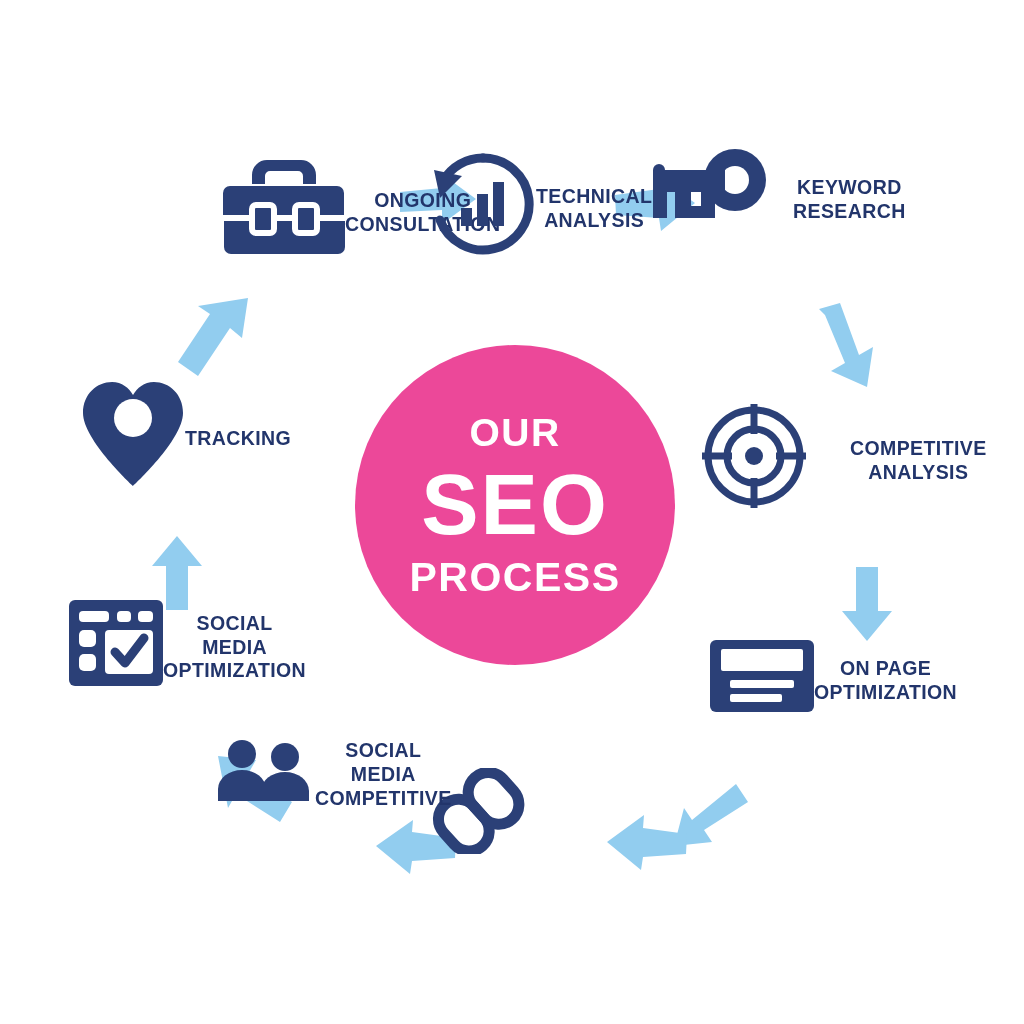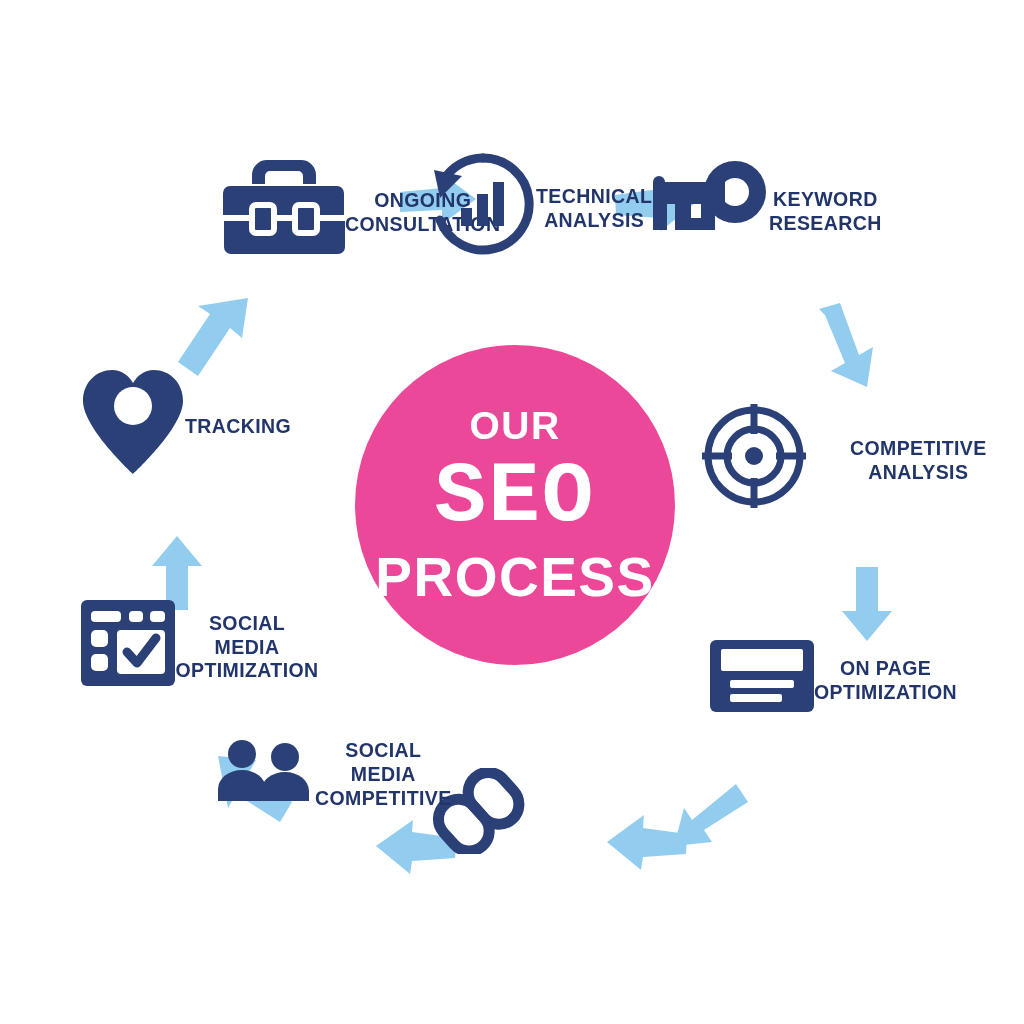--- a/index.html
+++ b/index.html
@@ -43,25 +43,24 @@
     line-height: 1;
     margin-bottom: 9px;
   }
   .hub-line2 {
     color: #ffffff;
     font-size: 86px;
     font-weight: bold;
     letter-spacing: 2px;
     line-height: 1;
     margin-bottom: 10px;
-    font-family: Liberation Mono, monospace;
   }
   .hub-line3 {
     color: #ffffff;
-    font-size: 55px;
+    font-size: 41px;
     font-weight: bold;
     letter-spacing: 1.5px;
     line-height: 1;
   }
   
   .node {
     position: absolute;
     display: flex;
     flex-direction: row;
     align-items: center;
@@ -181,21 +180,21 @@
         <path d="M4 18 L32 24 L10 46 Z" fill="#2b4077"></path>
         <rect x="31" y="56" width="11" height="18" fill="#2b4077"></rect>
         <rect x="47" y="42" width="11" height="32" fill="#2b4077"></rect>
         <rect x="63" y="30" width="11" height="44" fill="#2b4077"></rect>
       </svg>
     </div>
     <div class="node-label">TECHNICAL
 ANALYSIS</div>
   </div>
 
-  <div class="node" style="left:757px; top:160px;">
+  <div class="node" style="left:757px; top:148px;gap:24px;">
     <div class="node-icon">
       <svg width="122" height="94" viewBox="0 0 122 94">
         <circle cx="88" cy="32" r="31" fill="#2b4077"></circle>
         <circle cx="88" cy="32" r="14" fill="#ffffff"></circle>
         <path d="M6 22 h72 v22 h-72 z" fill="#2b4077"></path>
         <path d="M6 22 a6 6 0 0 1 6 -6 h0 a6 6 0 0 1 6 6 z" fill="#2b4077"></path>
         <path d="M6 44 h14 v26 h-14 z" fill="#2b4077"></path>
         <path d="M28 44 h16 v14 h10 v-14 h14 v26 h-40 z" fill="#2b4077"></path>
       </svg>
     </div>
@@ -250,38 +249,38 @@
         <path d="M3 62 v-12 a24 19 0 0 1 48 0 v12 z" fill="#2b4077"></path>
         <circle cx="70" cy="18" r="14" fill="#2b4077"></circle>
         <path d="M46 62 v-10 a24 19 0 0 1 48 0 v10 z" fill="#2b4077"></path>
       </svg>
     </div>
     <div class="node-label">SOCIAL
 MEDIA
 COMPETITIVE</div>
   </div>
 
-  <div class="node" style="left:200px; top:600px;justify-content:center;">
+  <div class="node" style="left:179px; top:600px;">
     <div class="node-icon">
       <svg width="94" height="86" viewBox="0 0 94 86">
         <rect x="0" y="0" width="94" height="86" rx="6" fill="#2b4077"></rect>
         <rect x="10" y="11" width="30" height="11" rx="4" fill="#ffffff"></rect>
         <rect x="48" y="11" width="14" height="11" rx="4" fill="#ffffff"></rect>
         <rect x="69" y="11" width="15" height="11" rx="4" fill="#ffffff"></rect>
         <rect x="10" y="30" width="17" height="17" rx="5" fill="#ffffff"></rect>
         <rect x="10" y="54" width="17" height="17" rx="5" fill="#ffffff"></rect>
         <rect x="36" y="30" width="48" height="44" rx="4" fill="#ffffff"></rect>
         <path d="M46 52 L56 63 L75 38" fill="none" stroke="#2b4077" stroke-width="9" stroke-linecap="round" stroke-linejoin="round"></path>
       </svg>
     </div>
     <div class="node-label">SOCIAL MEDIA
 OPTIMIZATION</div>
   </div>
 
-  <div class="node" style="left:191px; top:368px;">
+  <div class="node" style="left:191px; top:380px;">
     <div class="node-icon">
       <svg width="104" height="108" viewBox="0 0 104 108">
         <path d="M52 106 C52 106 2 60 2 33 C2 14 16 2 31 2 C41 2 48 8 52 15 C56 8 63 2 73 2 C88 2 102 14 102 33 C102 60 52 106 52 106 Z" fill="#2b4077"></path>
         <circle cx="52" cy="38" r="19" fill="#ffffff"></circle>
       </svg>
     </div>
     <div class="node-label">TRACKING</div>
   </div>
 
 </div>

